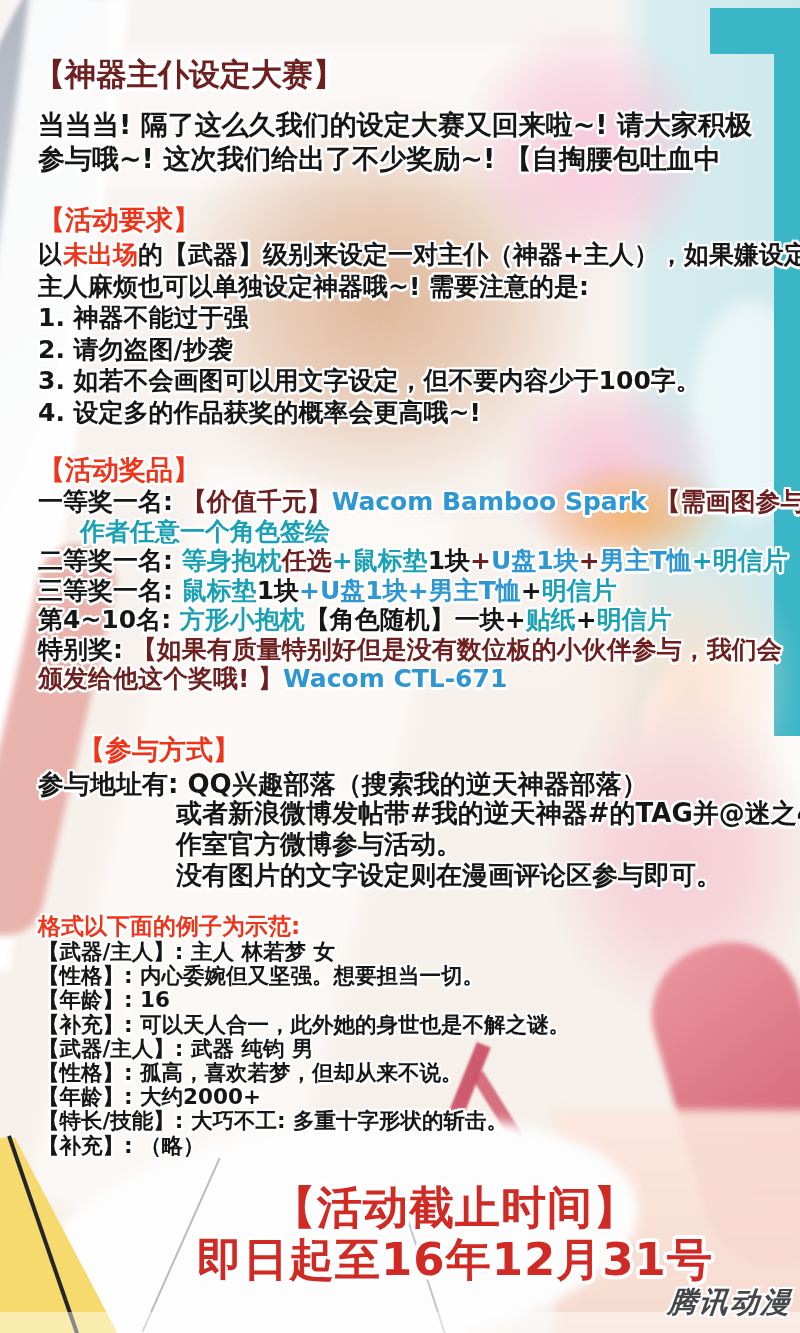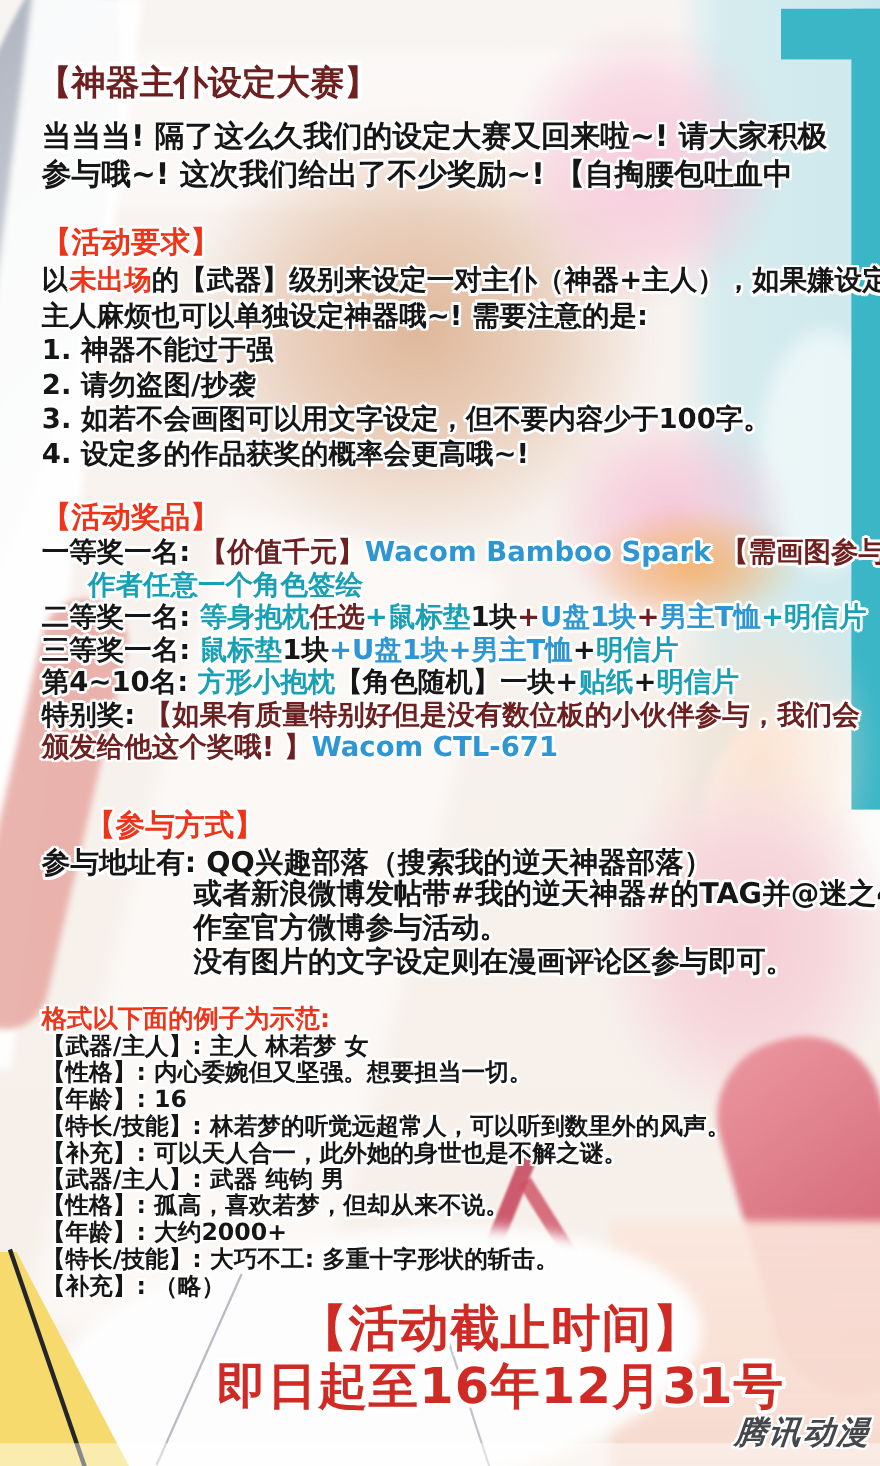--- a/index.html
+++ b/index.html
@@ -149,21 +149,20 @@
       <div class="ln">或者新浪微博发帖带#我的逆天神器#的TAG并@迷之4工</div>
       <div class="ln">作室官方微博参与活动。</div>
       <div class="ln">没有图片的文字设定则在漫画评论区参与即可。</div>
     </div>
 
   <div class="txt t-formath ol" style="color: rgb(238, 52, 25);">格式以下面的例子为示范:</div>
   <div class="txt t-example ol" style="color: rgb(22, 22, 22);">
       <div class="ln">【武器/主人】: 主人 林若梦  女</div>
       <div class="ln">【性格】: 内心委婉但又坚强。想要担当一切。</div>
       <div class="ln">【年龄】: 16</div>
-      <div class="ln">【特长/技能】: 林若梦的听觉远超常人，可以听到数里外的风声。</div>
       <div class="ln">【补充】: 可以天人合一，此外她的身世也是不解之谜。</div>
       <div class="ln">【武器/主人】: 武器 纯钧 男</div>
       <div class="ln">【性格】: 孤高，喜欢若梦，但却从来不说。</div>
       <div class="ln">【年龄】: 大约2000+</div>
       <div class="ln">【特长/技能】: 大巧不工: 多重十字形状的斩击。</div>
       <div class="ln">【补充】: （略）</div>
     </div>
 
   <div class="txt t-deadline ol-lg" style="color: rgb(208, 42, 36);">
     <div class="ln">【活动截止时间】</div>

